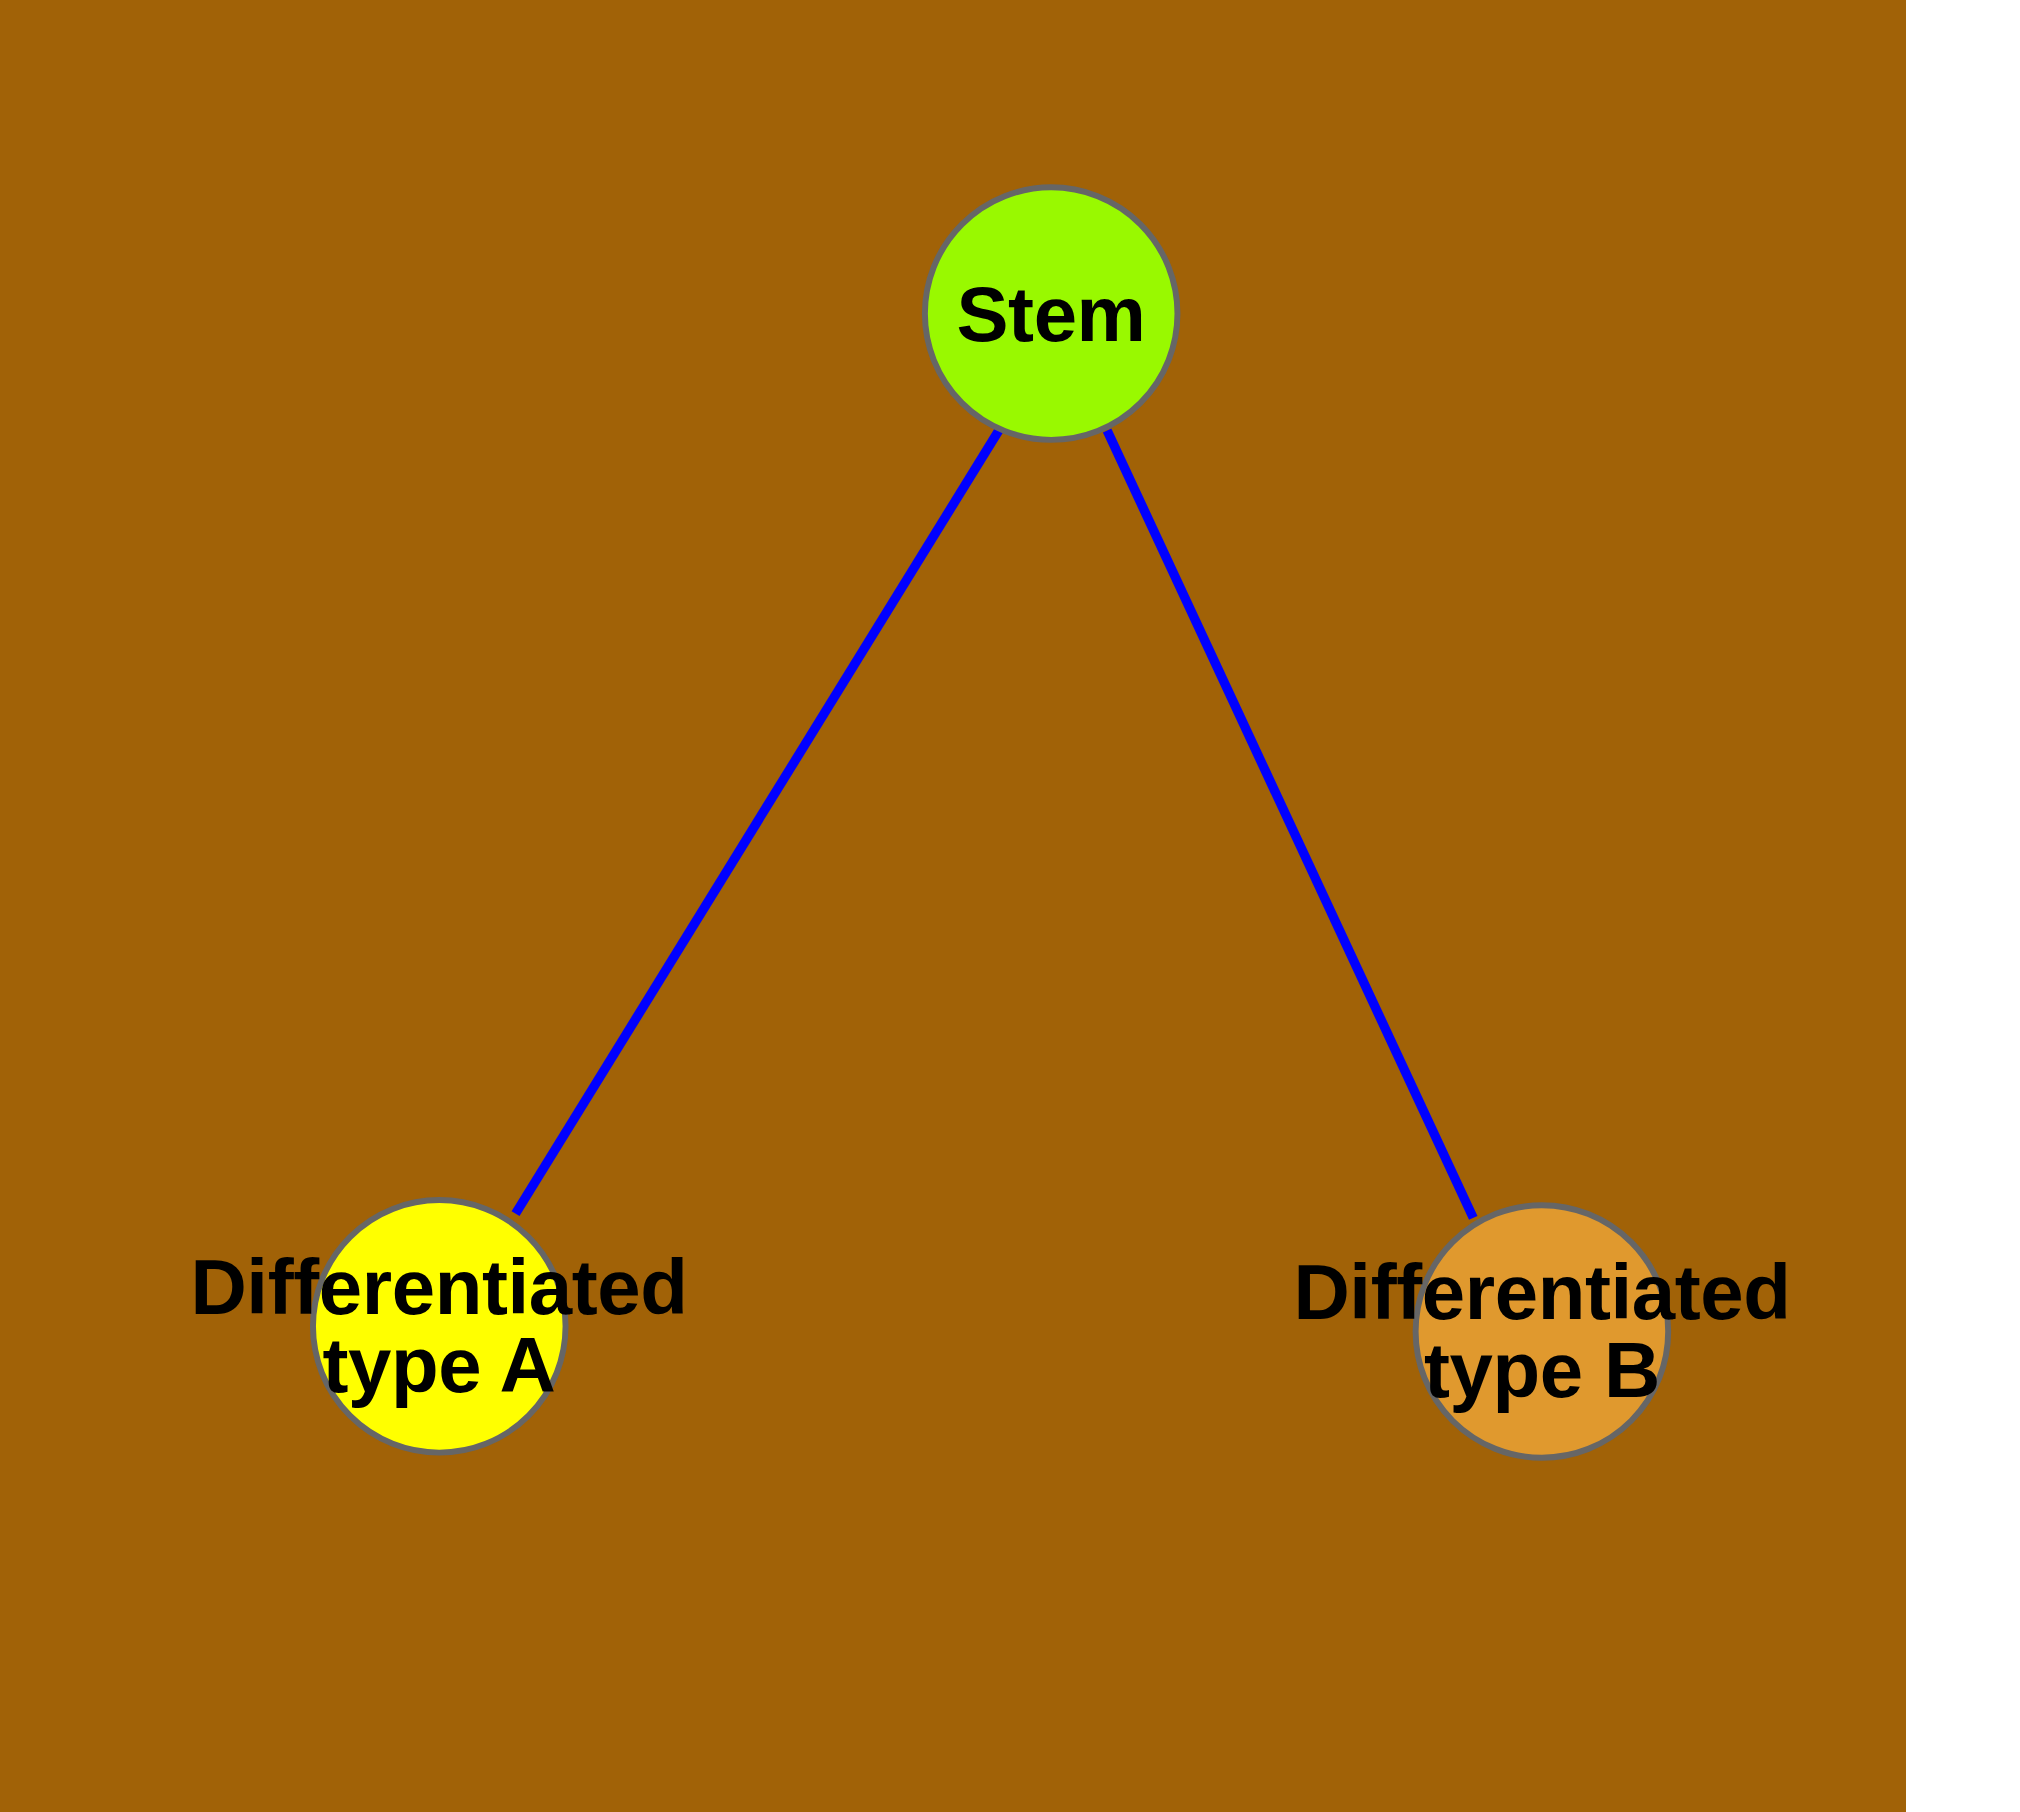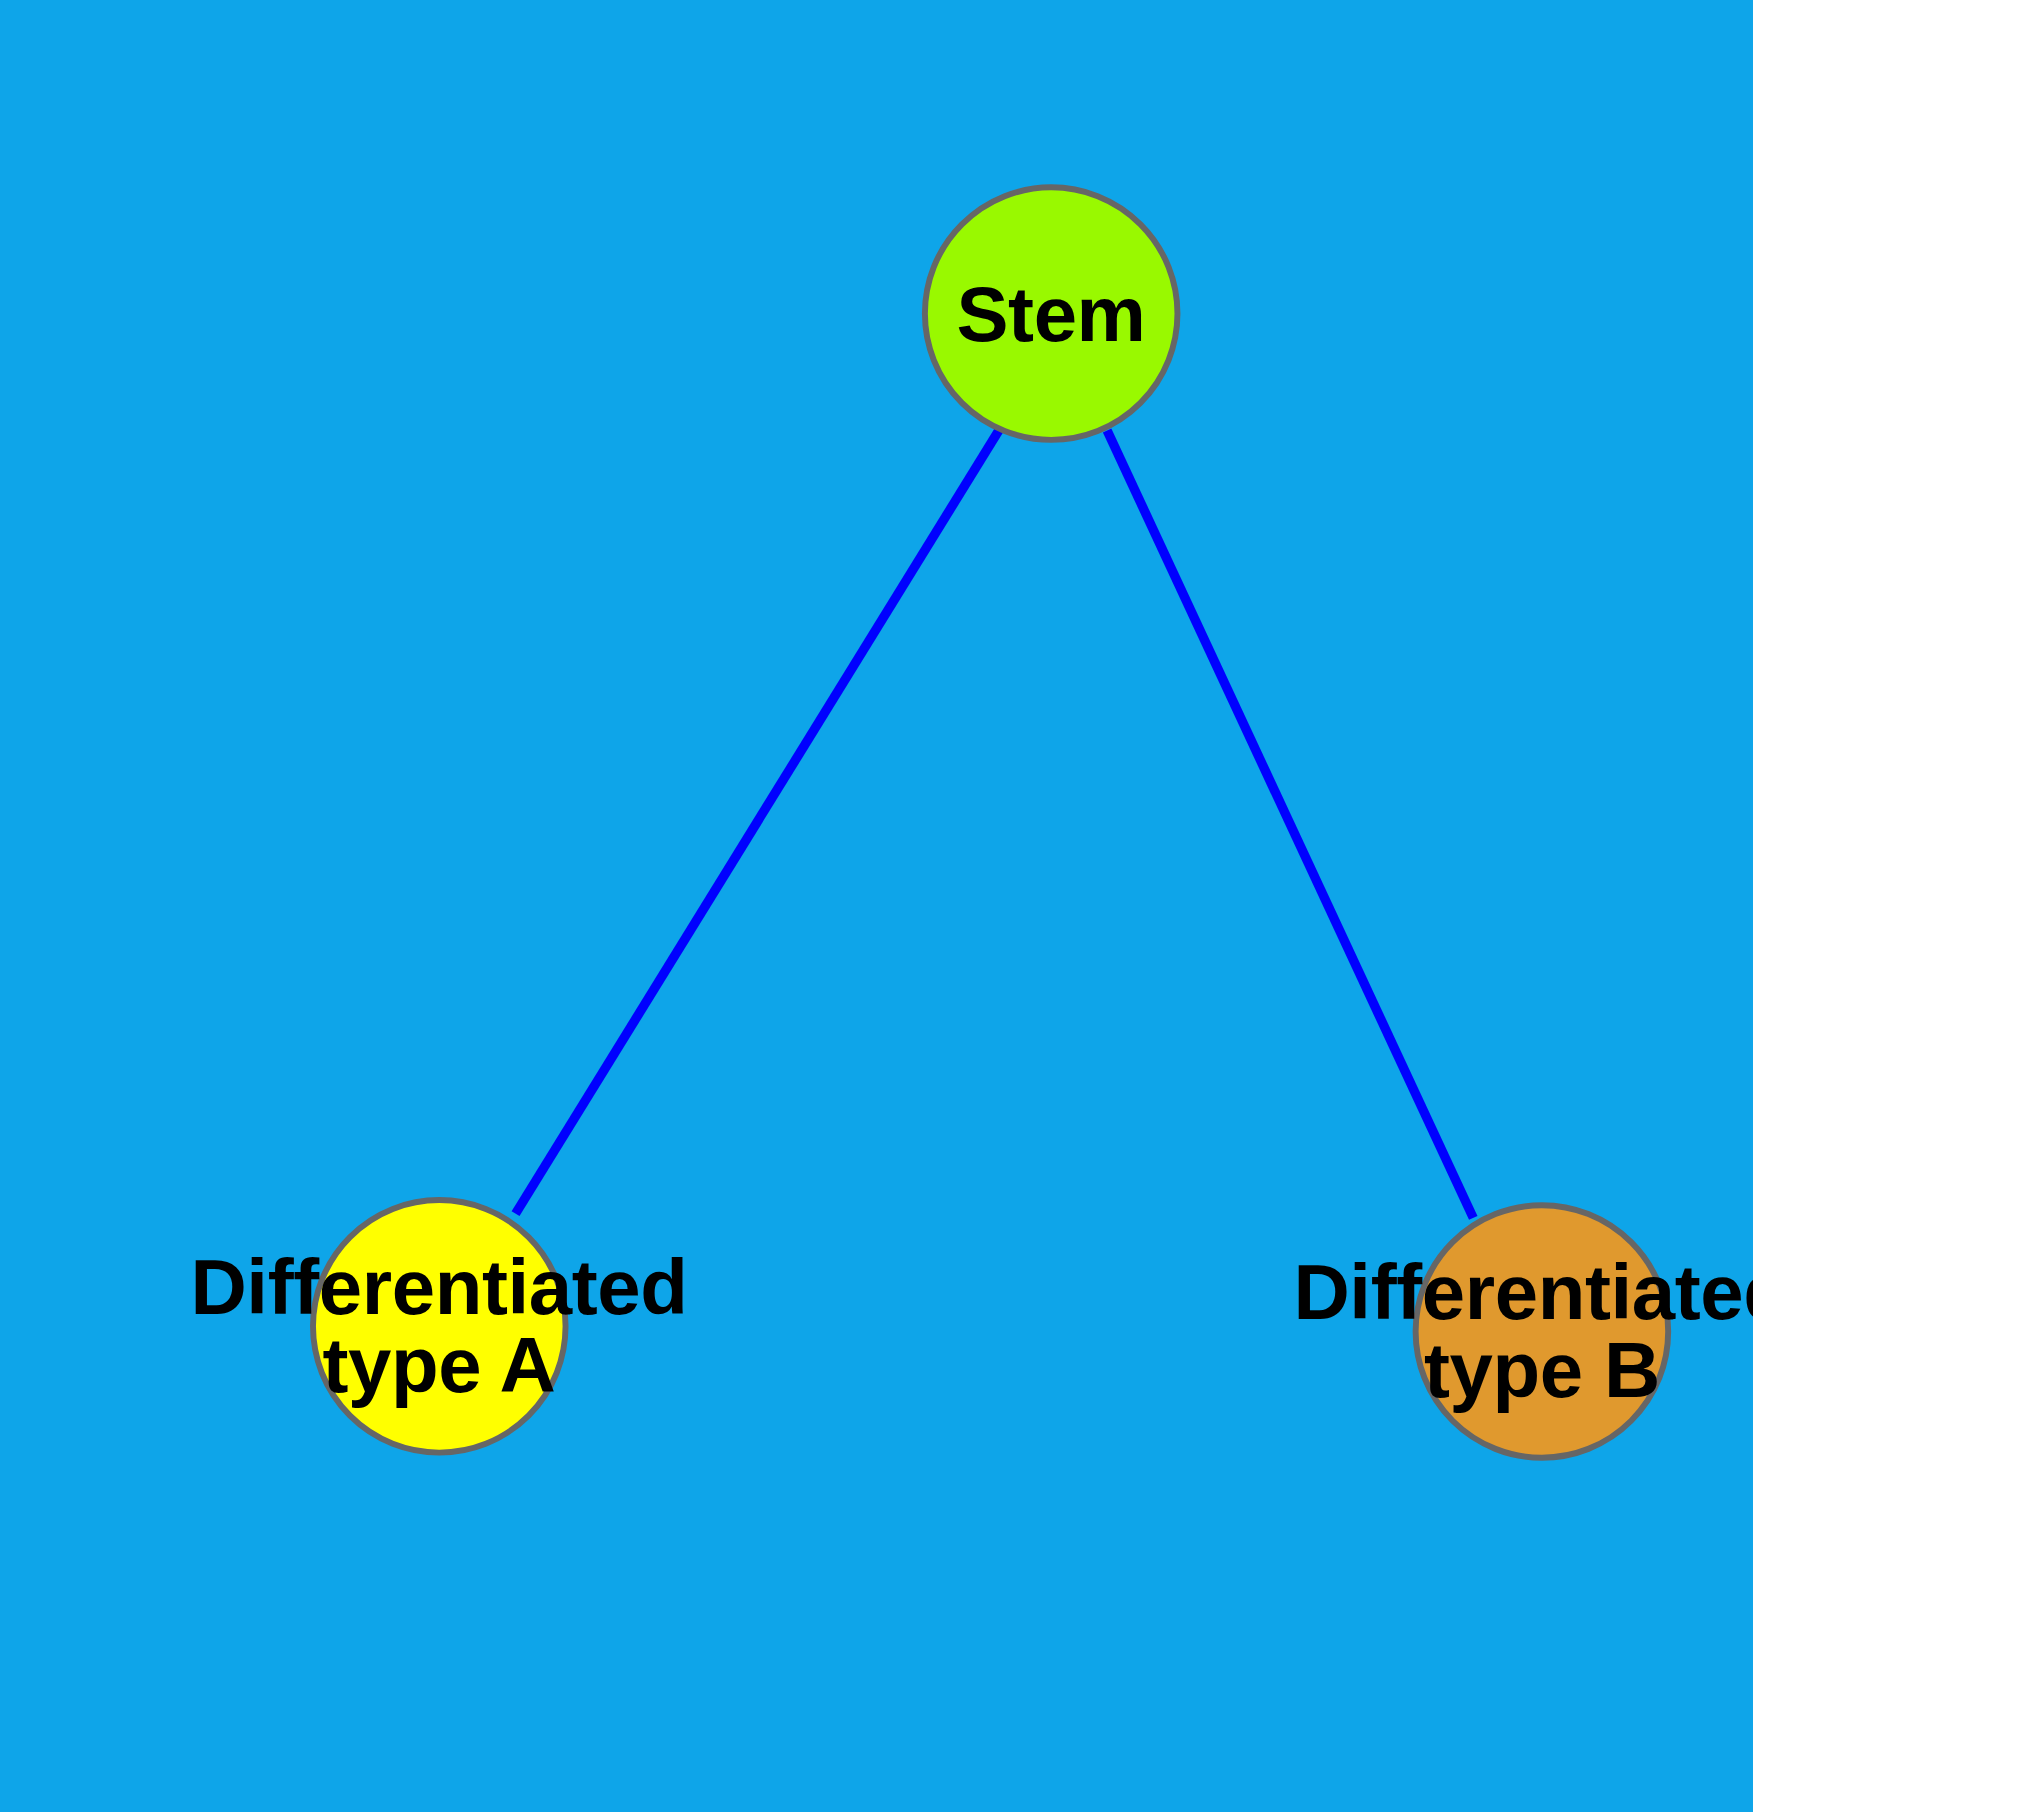--- a/index.html
+++ b/index.html
@@ -34,21 +34,21 @@
     text-align: center;
     white-space: pre;
     letter-spacing: -0.4px;
     pointer-events: none;
     transform: translate(-50%, -50%);
   }
 </style>
 </head>
 <body>
 
-<div id="graph-canvas" style="width: 1753px; height: 1812px; background: #0ea5e9;">
+<div id="graph-canvas" style="width: 1906px; height: 1812px; background: #a16207;">
 
   <svg id="graph-svg" viewBox="0 0 2384 2138" xmlns="http://www.w3.org/2000/svg" style="width: 2021px; height: 1812px;">
     <g id="edges-layer">
         <line x1="1180" y1="505" x2="608" y2="1432" stroke="#0000ff" stroke-width="11" stroke-linecap="butt"></line>
         <line x1="1306" y1="508" x2="1738" y2="1437" stroke="#0000ff" stroke-width="11" stroke-linecap="butt"></line>
       </g>
     <g id="nodes-layer">
         <circle cx="1240" cy="370" r="149" fill="#99f900" stroke="#666666" stroke-width="7"></circle>
         <circle cx="518" cy="1565" r="149" fill="#ffff00" stroke="#666666" stroke-width="7"></circle>
         <circle cx="1819" cy="1571" r="149" fill="#e0992e" stroke="#666666" stroke-width="7"></circle>

